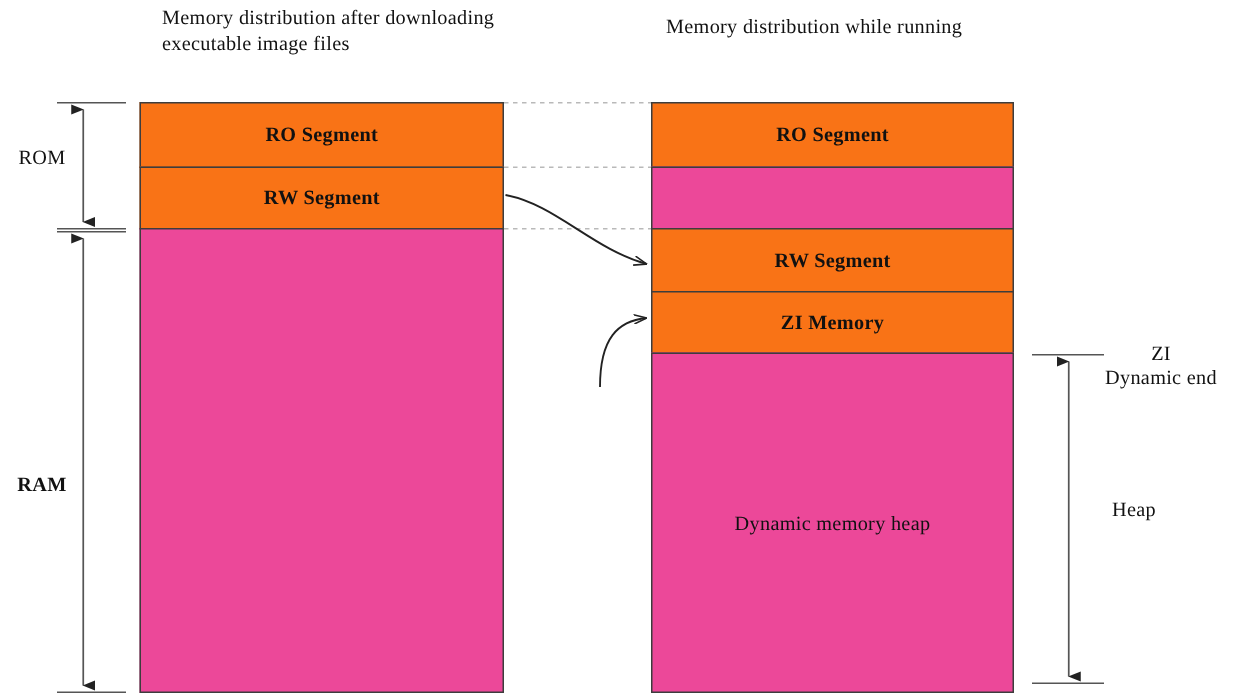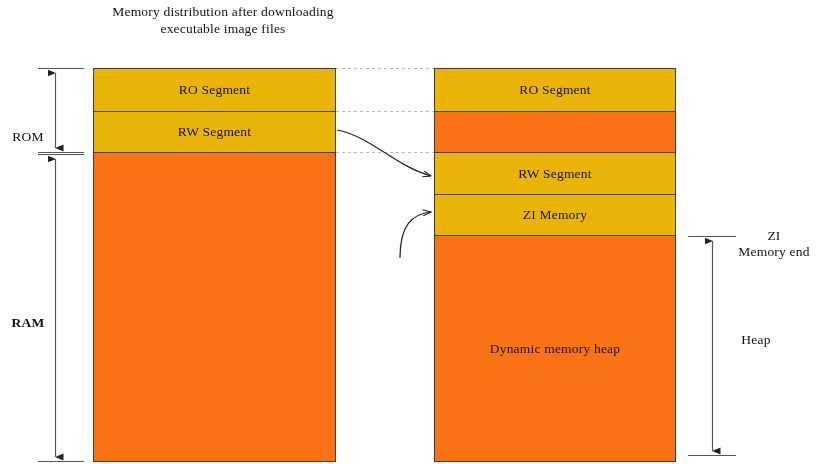--- a/index.html
+++ b/index.html
@@ -10,65 +10,65 @@
     font-family:"Liberation Serif","DejaVu Serif",serif;
     color:#1a1a1a;
     position:relative;
     overflow:hidden;
   }
   #stage{position:absolute;left:0;top:0;width:829px;height:464px;}
   .svg-layer{position:absolute;left:0;top:0;width:829px;height:464px;}
 
   .title{
     position:absolute;
-    text-align:center;
     font-size:13.5px;
     line-height:16.5px;
     letter-spacing:0.2px;
     color:#111111;
     white-space:pre-line;
   }
   #title-left{left:108px;top:4px;width:230px;}
   #title-right{left:444px;top:10px;width:232px;}
 
   .seg{
     position:absolute;
     box-sizing:border-box;
     border:1.4px solid #3d3d3d;
     display:flex;
     align-items:center;
     justify-content:center;
     font-size:13.5px;
     color:#111111;
     letter-spacing:0.2px;
   }
-  .seg.gray{background:#eab308;}
-  .seg.light{background:#f97316;}
+  .seg.gray{background:#f97316;font-weight:bold;}
+  .seg.light{background:#ec4899;}
 
   .axis-label{
     position:absolute;
     font-size:13.5px;
     color:#111111;
     text-align:center;
     letter-spacing:0.2px;
     white-space:pre-line;
     line-height:16px;
   }
-  #label-rom{left:2px;top:97px;width:52px;margin-top:32px;}
+  #label-rom{left:2px;top:97px;width:52px;}
   #label-ram{left:2px;top:315px;width:52px;font-weight:bold;}
   #label-zi-end{left:722px;top:228px;width:104px;text-align:center;}
   #label-heap{left:726px;top:332px;width:60px;}
 </style>
 </head>
 <body>
 
 <div id="stage">
 
   <div class="title" id="title-left">Memory distribution after downloading executable image files</div>
 
+  <div class="title" id="title-right">Memory distribution while running</div>
 
   <div class="seg gray" style="left:93px;top:68px;width:243px;height:44px;">RO Segment</div>
 
   <div class="seg gray" style="left:93px;top:111px;width:243px;height:42px;">RW Segment</div>
 
   <div class="seg light" style="left:93px;top:152px;width:243px;height:310px;"></div>
 
   <div class="seg gray" style="left:434px;top:68px;width:242px;height:44px;">RO Segment</div>
 
   <div class="seg light" style="left:434px;top:111px;width:242px;height:42px;"></div>
@@ -120,17 +120,17 @@
       <line x1="688" y1="455.5" x2="736" y2="455.5"></line>
       <line x1="712.5" y1="241" x2="712.5" y2="451" marker-start="url(#ah-up)" marker-end="url(#ah-dn)"></line>
     </g>
   </svg>
 
   <div class="axis-label" id="label-rom">ROM</div>
 
   <div class="axis-label" id="label-ram">RAM</div>
 
   <div class="axis-label" id="label-zi-end">ZI
-Memory end</div>
+Dynamic end</div>
 
   <div class="axis-label" id="label-heap">Heap</div>
 
 </div>
 
 </body></html>

